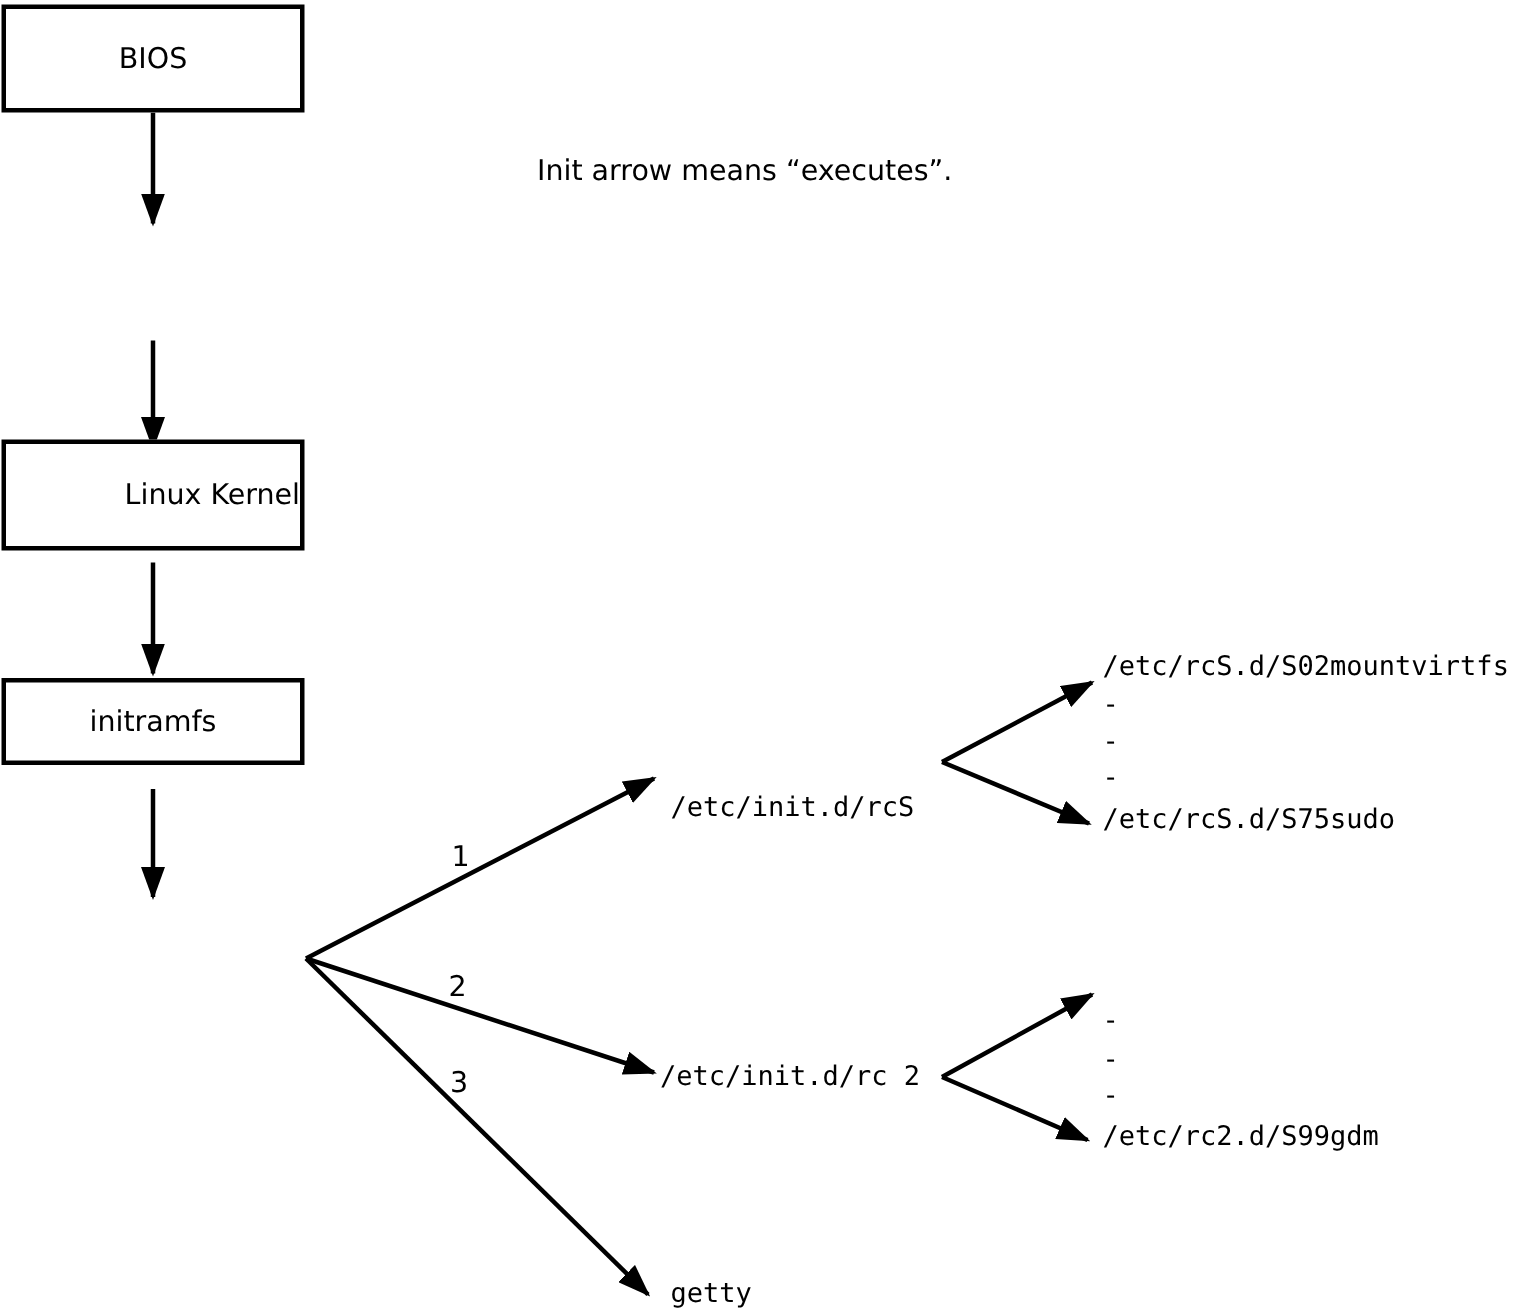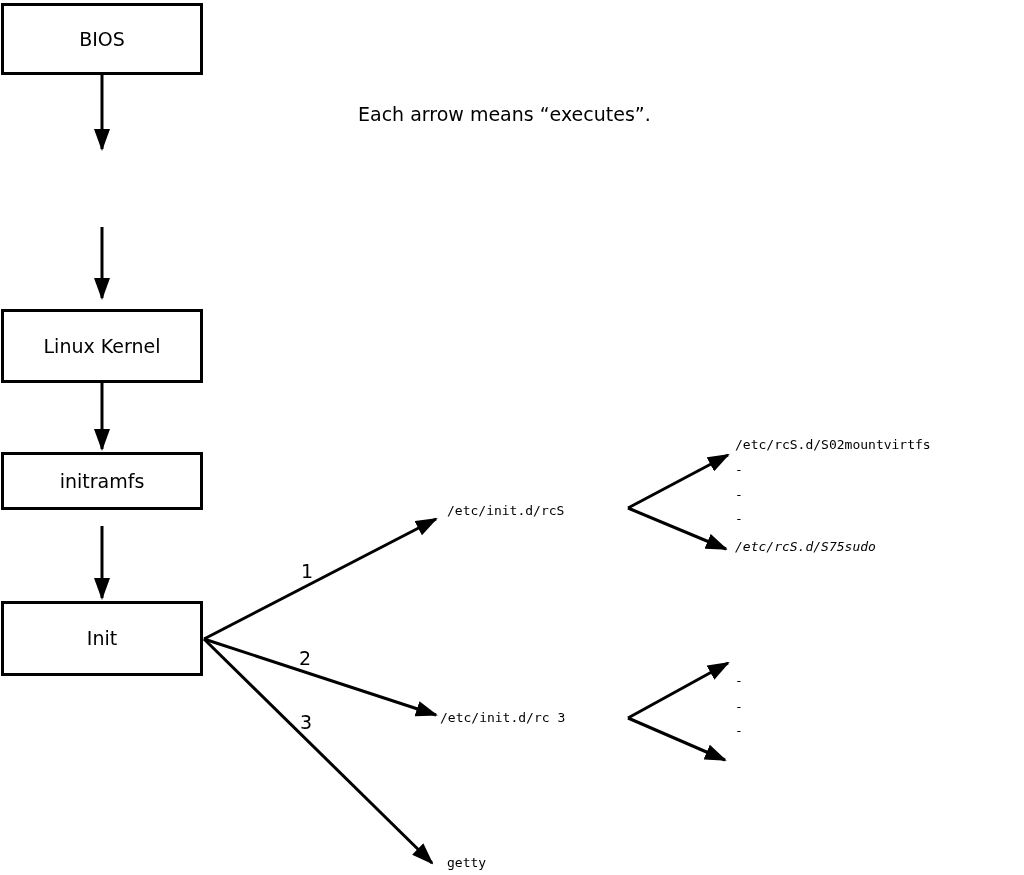--- a/index.html
+++ b/index.html
@@ -32,21 +32,21 @@
     border: 3px solid #000000;
     background: #ffffff;
     display: flex;
     align-items: center;
     justify-content: center;
     font-size: 19px;
     line-height: 1;
   }
   .box-bios       { top: 3px;   height: 72px; }
   .box-bootloader { top: 152px; height: 75px; }
-  .box-kernel     { top: 309px; height: 74px; }
+  .box-kernel     { top: 293px; height: 74px; justify-content: flex-end; }
   .box-initramfs  { top: 452px; height: 58px; }
   .box-init       { top: 601px; height: 75px; }
 
   .caption {
     position: absolute;
     left: 358px;
     top: 103px;
     font-size: 19px;
     line-height: 22px;
     white-space: nowrap;
@@ -58,33 +58,33 @@
     font-size: 19px;
     line-height: 22px;
   }
   .num-1 { left: 295px; top: 560px; }
   .num-2 { left: 293px; top: 647px; }
   .num-3 { left: 294px; top: 711px; }
 
   .mono {
     position: absolute;
     font-family: "DejaVu Sans Mono", "Liberation Mono", monospace;
-    font-size: 13px;
+    font-size: 18px;
     line-height: 21px;
     white-space: nowrap;
   }
-  .t-rcs   { left: 447px; top: 500px; }
+  .t-rcs   { left: 447px; top: 528px; }
   .t-rc2   { left: 440px; top: 707px; }
   .t-getty { left: 447px; top: 852px; }
 
   .t-rcs-child-0 { left: 735px; top: 434px; }
   .t-rcs-child-1 { left: 735px; top: 459px; }
   .t-rcs-child-2 { left: 735px; top: 484px; }
   .t-rcs-child-3 { left: 735px; top: 508px; }
-  .t-rcs-child-4 { left: 735px; top: 536px; font-style: italic; }
+  .t-rcs-child-4 { left: 735px; top: 536px; }
 
   .t-rc2-child-0 { left: 735px; top: 642px; }
   .t-rc2-child-1 { left: 735px; top: 670px; }
   .t-rc2-child-2 { left: 735px; top: 696px; }
   .t-rc2-child-3 { left: 735px; top: 720px; }
   .t-rc2-child-4 { left: 735px; top: 747px; }
 </style>
 </head>
 <body>
 
@@ -115,37 +115,35 @@
 
   <div class="node-box box-bios">
     <span>BIOS</span>
   </div>
   <div class="node-box box-kernel">
     <span>Linux Kernel</span>
   </div>
   <div class="node-box box-initramfs">
     <span>initramfs</span>
   </div>
-  <div class="node-box box-init">
-    <span>Init</span>
-  </div>
 
-  <div class="caption">Each arrow means “executes”.</div>
+  <div class="caption">Init arrow means “executes”.</div>
 
   <div class="arrow-num num-1">1</div>
   <div class="arrow-num num-2">2</div>
   <div class="arrow-num num-3">3</div>
 
   <div class="mono t-rcs">/etc/init.d/rcS</div>
-  <div class="mono t-rc2">/etc/init.d/rc 3</div>
+  <div class="mono t-rc2">/etc/init.d/rc 2</div>
   <div class="mono t-getty">getty</div>
 
   <div class="mono t-rcs-child-0">/etc/rcS.d/S02mountvirtfs</div>
   <div class="mono t-rcs-child-1">-</div>
   <div class="mono t-rcs-child-2">-</div>
   <div class="mono t-rcs-child-3">-</div>
   <div class="mono t-rcs-child-4">/etc/rcS.d/S75sudo</div>
 
   <div class="mono t-rc2-child-1">-</div>
   <div class="mono t-rc2-child-2">-</div>
   <div class="mono t-rc2-child-3">-</div>
+  <div class="mono t-rc2-child-4">/etc/rc2.d/S99gdm</div>
 
 </div>
 
 </body></html>

